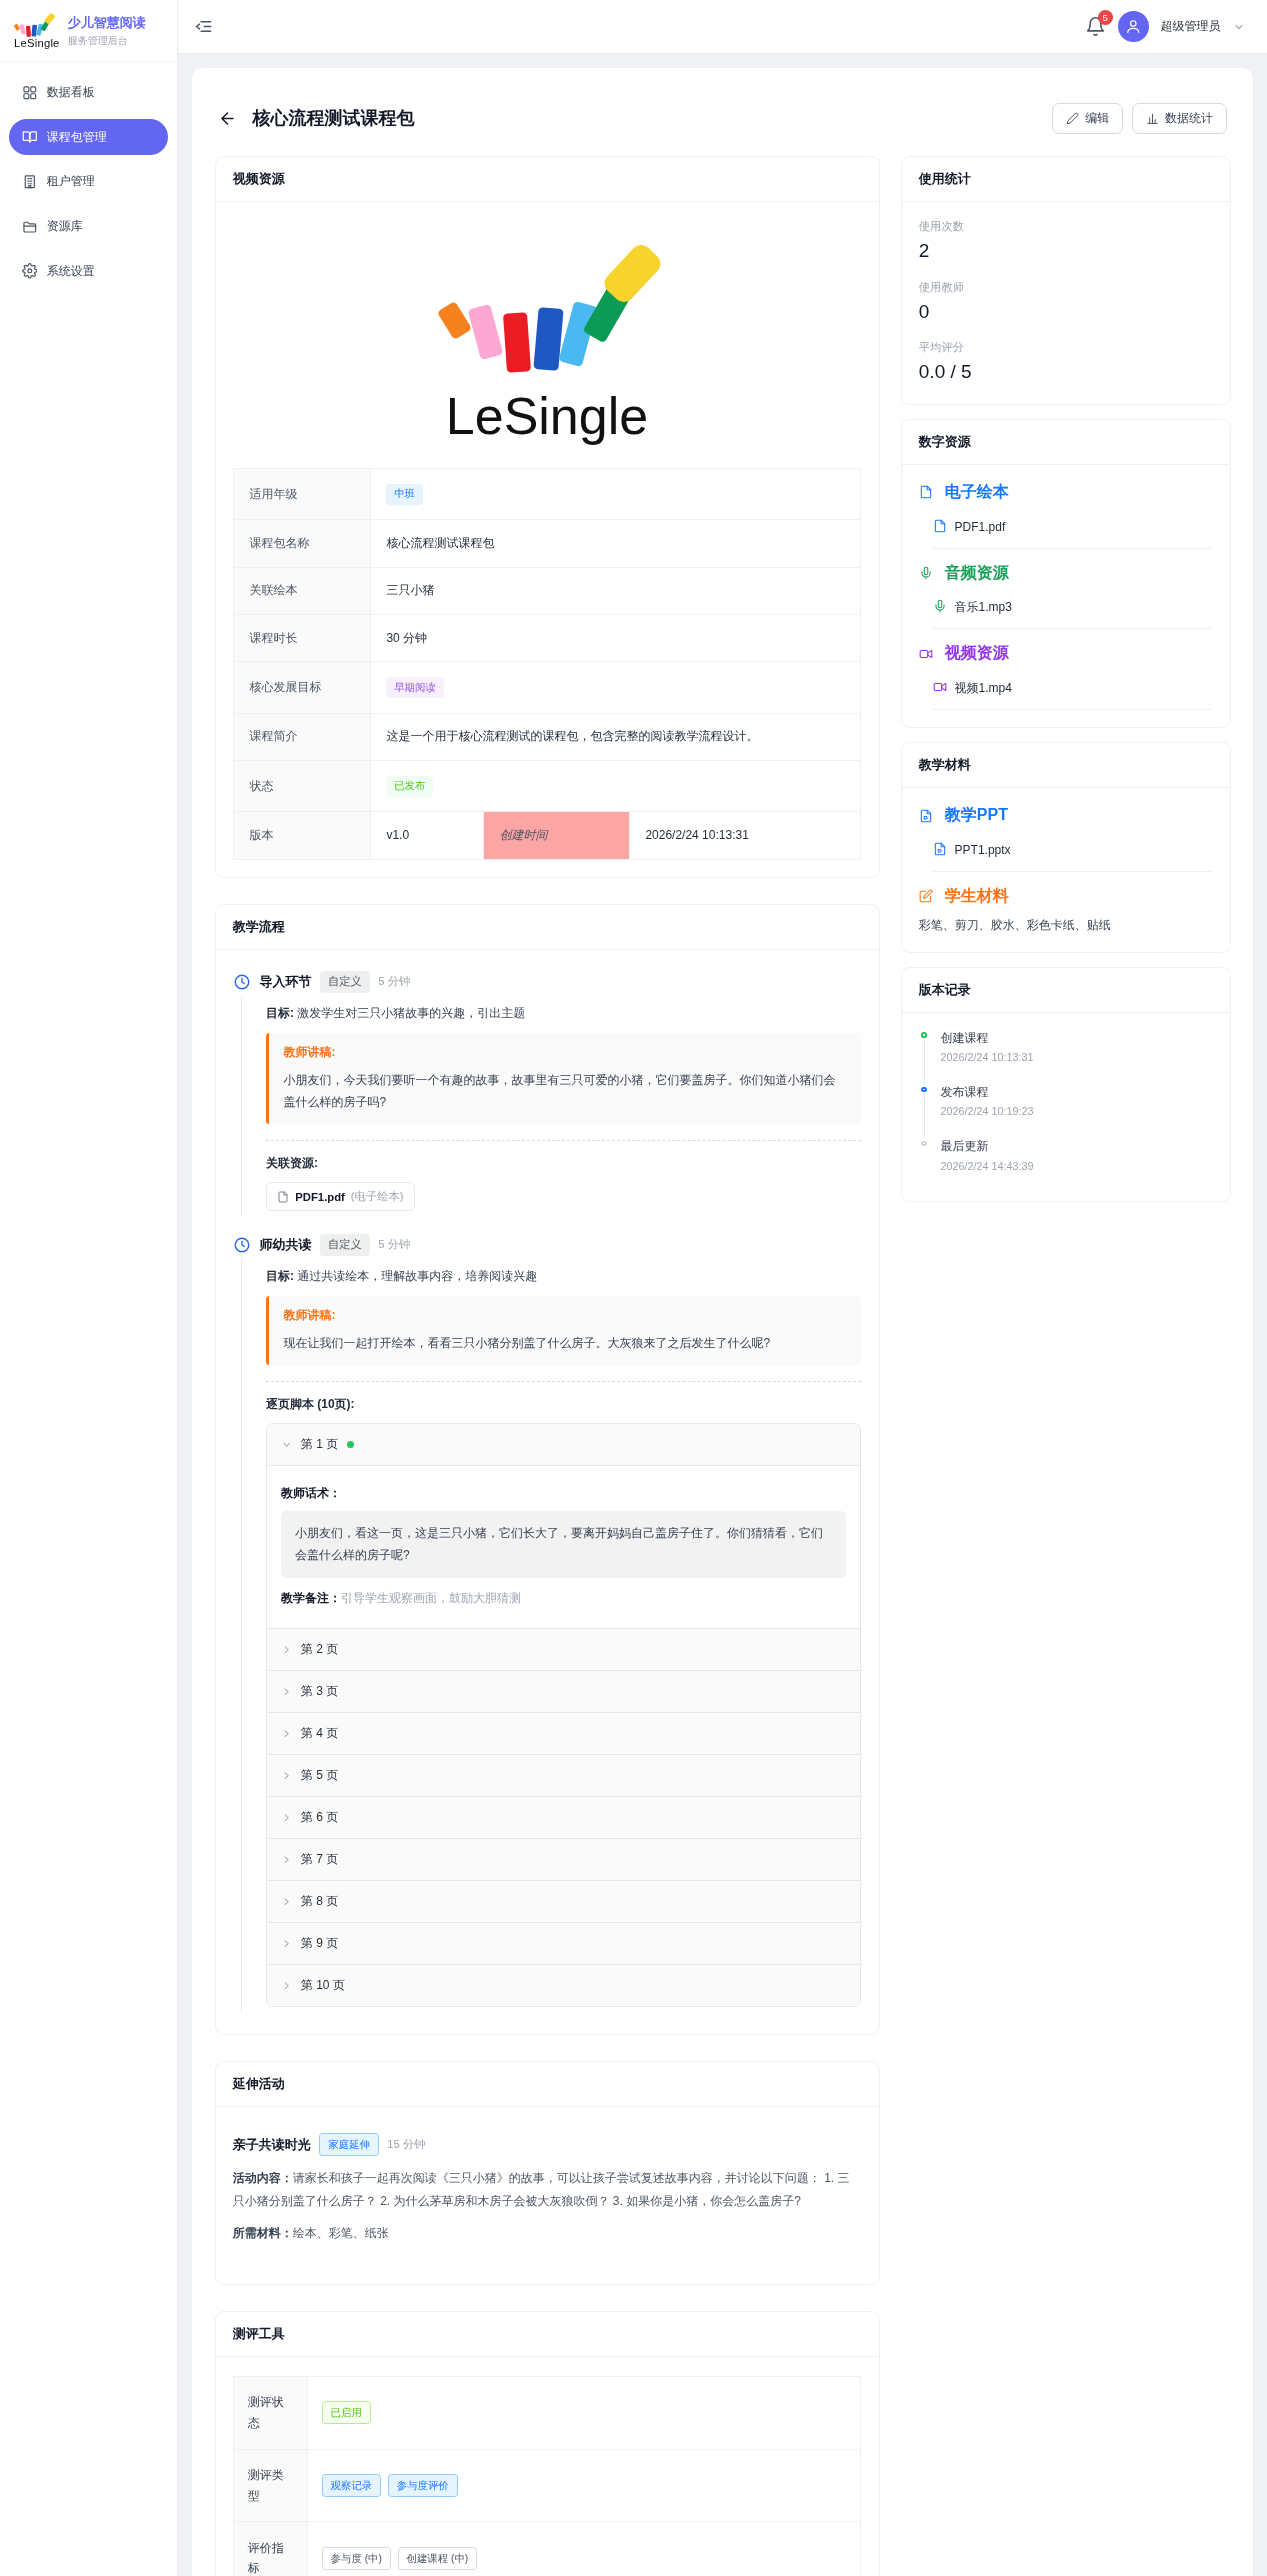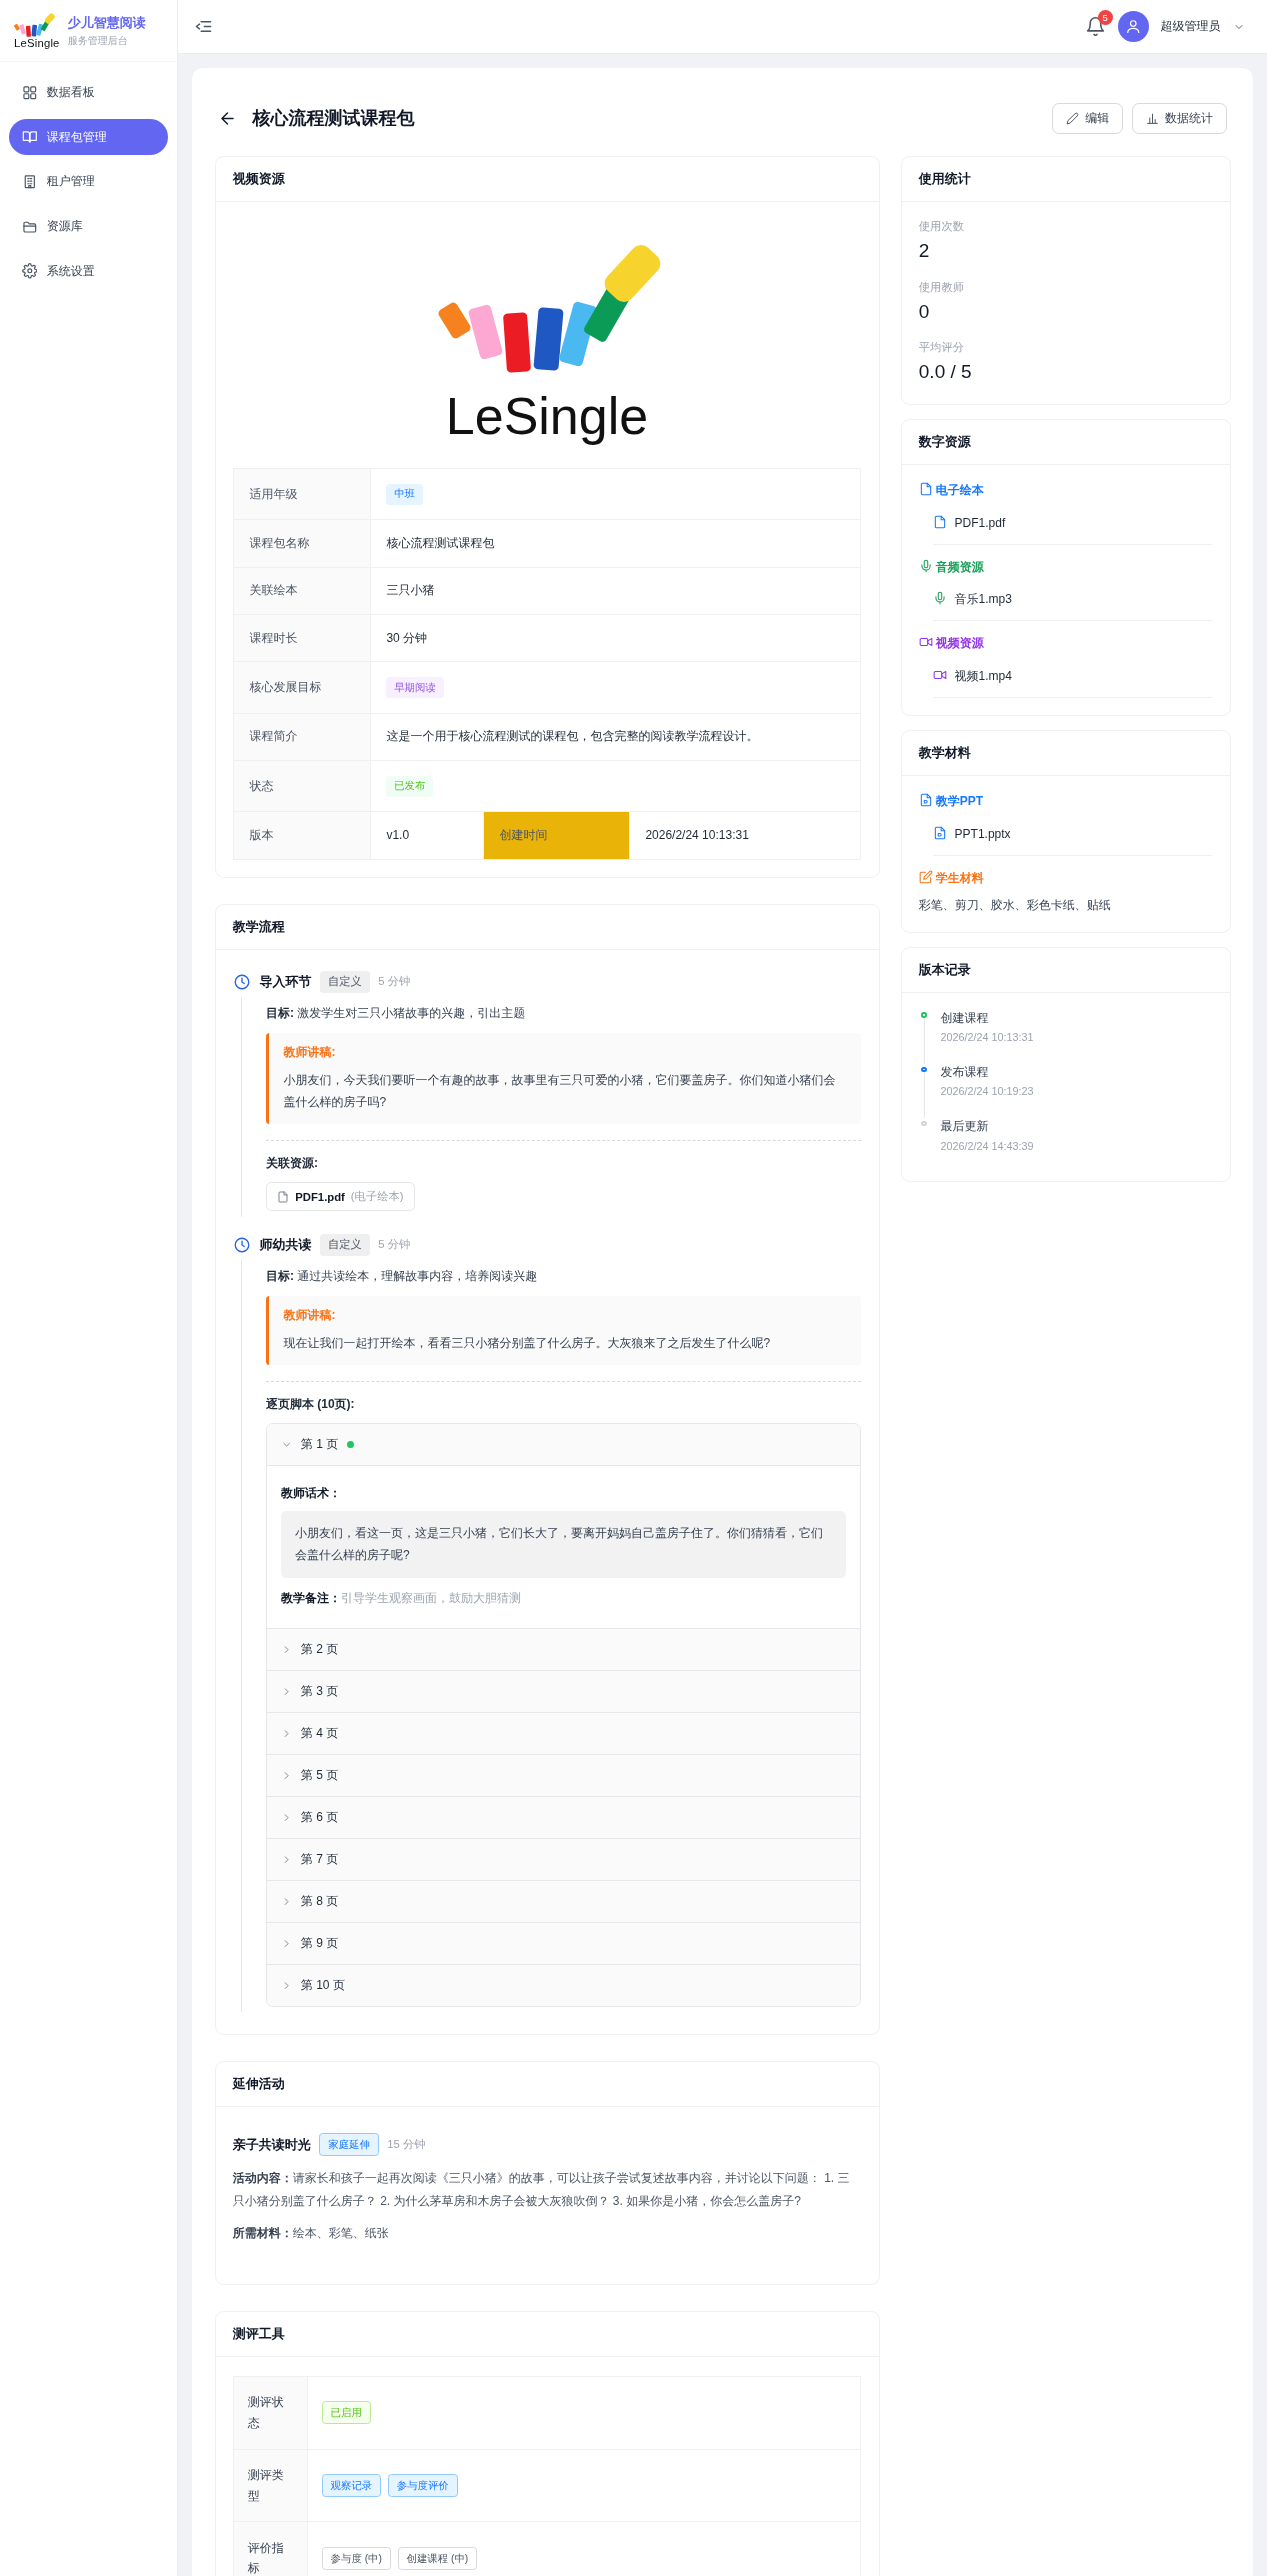--- a/index.html
+++ b/index.html
@@ -59,21 +59,21 @@
   .card { border:0.9px solid #f0f0f0; border-radius:8.7px; background:#fff; }
   .card-head { padding:13px 17.3px; border-bottom:0.9px solid #f0f0f0; font-size:13px; font-weight:bold; color:#111827; }
   .card-body { padding:17.3px; }
 
   
   .logo-block { padding:29.4px 0 22.5px; display:flex; flex-direction:column; align-items:center; }
   .wordmark { font-size:52px; color:#111; letter-spacing:0; margin-top:7px; font-weight:500; }
   table.info { width:100%; border-collapse:collapse; border:0.9px solid #f0f0f0; font-size:12px; }
   table.info td { border:0.9px solid #f0f0f0; padding:14.7px 15.6px; vertical-align:middle; color:#1f2937; }
   table.info td.lbl { background:#fafafa; width:137px; color:#4b5563; }
-  table.info td.lbl2 { background:#eab308; width:146px; color:#4b5563; }
+  table.info td.lbl2 { background:#fca5a5; width:146px; color:#4b5563;font-style:italic; }
   table.info td.ver { width:113px; }
   .tag { display:inline-block; font-size:10.4px; padding:2.6px 7.8px; border-radius:3.5px; line-height:1.5; }
   .tag-blue { background:#e6f4ff; color:#1677ff; }
   .tag-purple { background:#f9f0ff; color:#9254de; }
   .tag-green { background:#f0fdf4; color:#52c41a; }
   .tag-blue-b { background:#e6f4ff; color:#1677ff; border:0.9px solid #91caff; }
   .tag-green-b { background:#f6ffed; color:#52c41a; border:0.9px solid #b7eb8f; }
   .tag-gray-b { background:#fff; color:#4b5563; border:0.9px solid #d9d9d9; }
   .tag-gray { background:#efefef; color:#4b5563; font-size:11.3px; }
 
@@ -124,21 +124,21 @@
   table.assess td.lbl { background:#fafafa; width:74px; color:#374151; }
   .tag-row { display:flex; gap:7px; flex-wrap:wrap; }
 
   
   .stat-item { margin-bottom:17.3px; }
   .stat-item:last-child { margin-bottom:3.5px; }
   .stat-label { font-size:11.3px; color:#9ca3af; margin-bottom:6px; }
   .stat-value { font-size:19px; color:#111827; font-weight:500; }
 
   .rgroup { margin-bottom:14px; }
-  .rgroup-title { display:flex; align-items:flex-start; gap:3px; font-size:12px; font-weight:bold; margin-bottom:10.4px; }
+  .rgroup-title { display:flex; align-items:center; gap:12px; font-size:16px; font-weight:bold; margin-bottom:10.4px; }
   .rgroup-title svg { width:14px; height:14px; }
   .rfile { display:flex; align-items:center; gap:7.8px; margin-left:14px; padding:5.2px 0 12px; border-bottom:0.9px solid #f0f0f0; font-size:12px; color:#1f2937; cursor:pointer; }
   .rfile svg { width:14px; height:14px; }
   .c-blue { color:#1677ff; } .c-blue svg { stroke:#1677ff; }
   .c-green { color:#18a058; } .c-green svg { stroke:#18a058; }
   .c-purple { color:#9333ea; } .c-purple svg { stroke:#9333ea; }
   .c-orange { color:#f97316; } .c-orange svg { stroke:#f97316; }
   .mat-text { font-size:12px; color:#374151; margin-top:3.5px;font-family:Liberation Serif, serif; }
 
   .tl-item { display:flex; gap:11.3px; }

